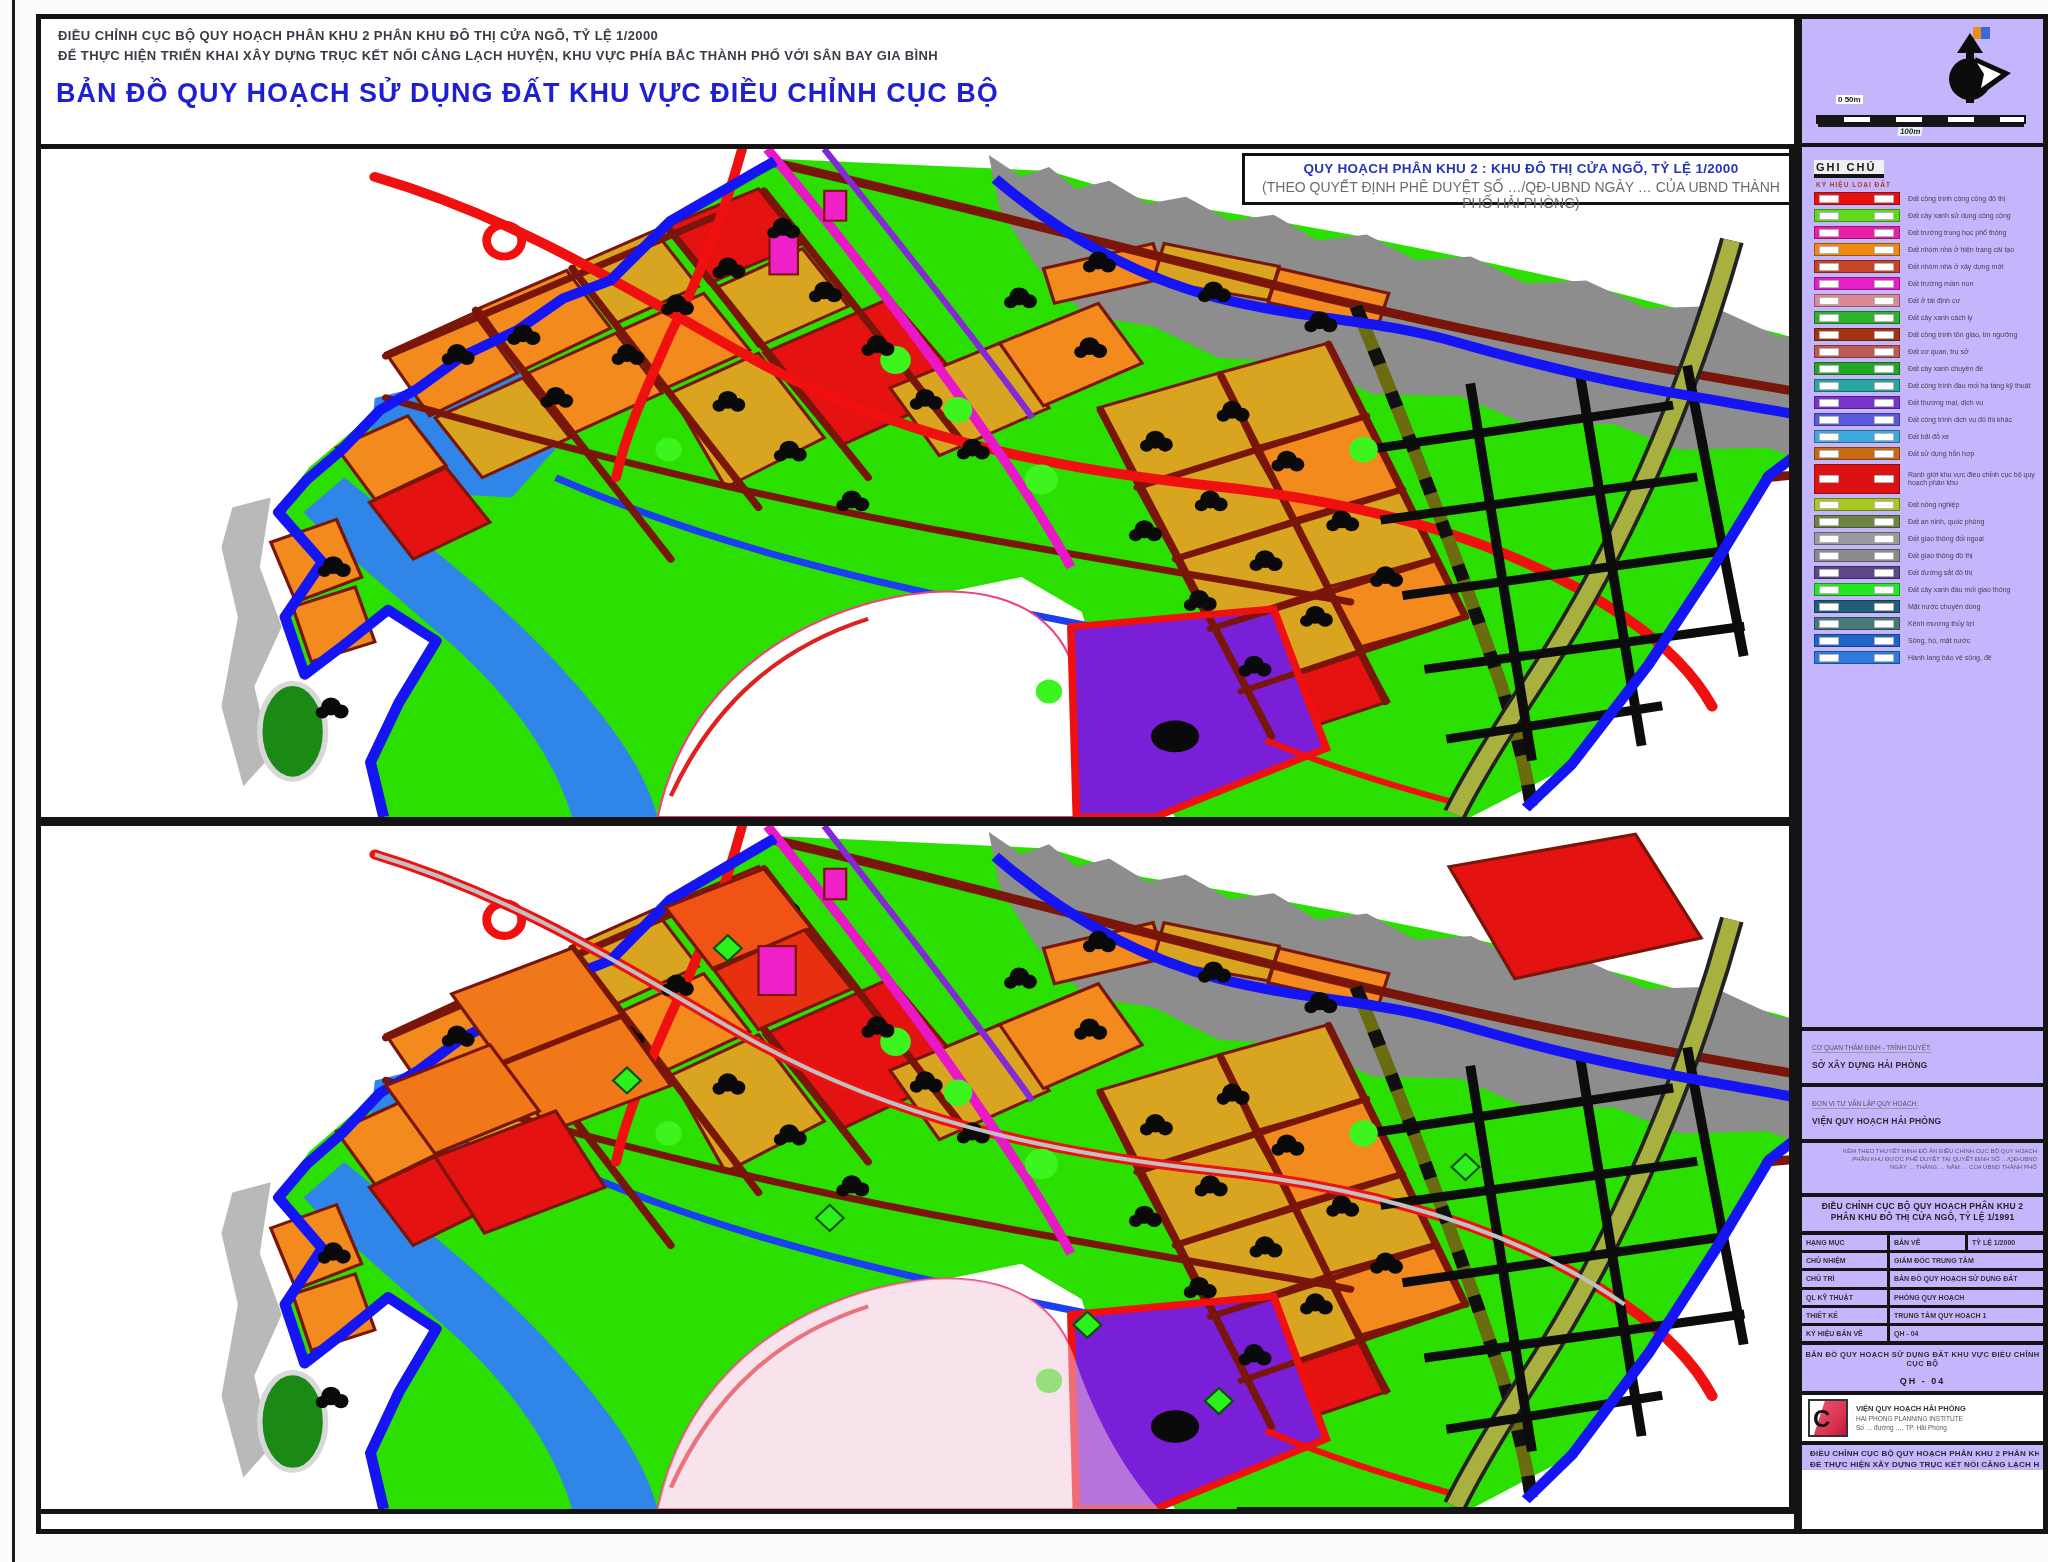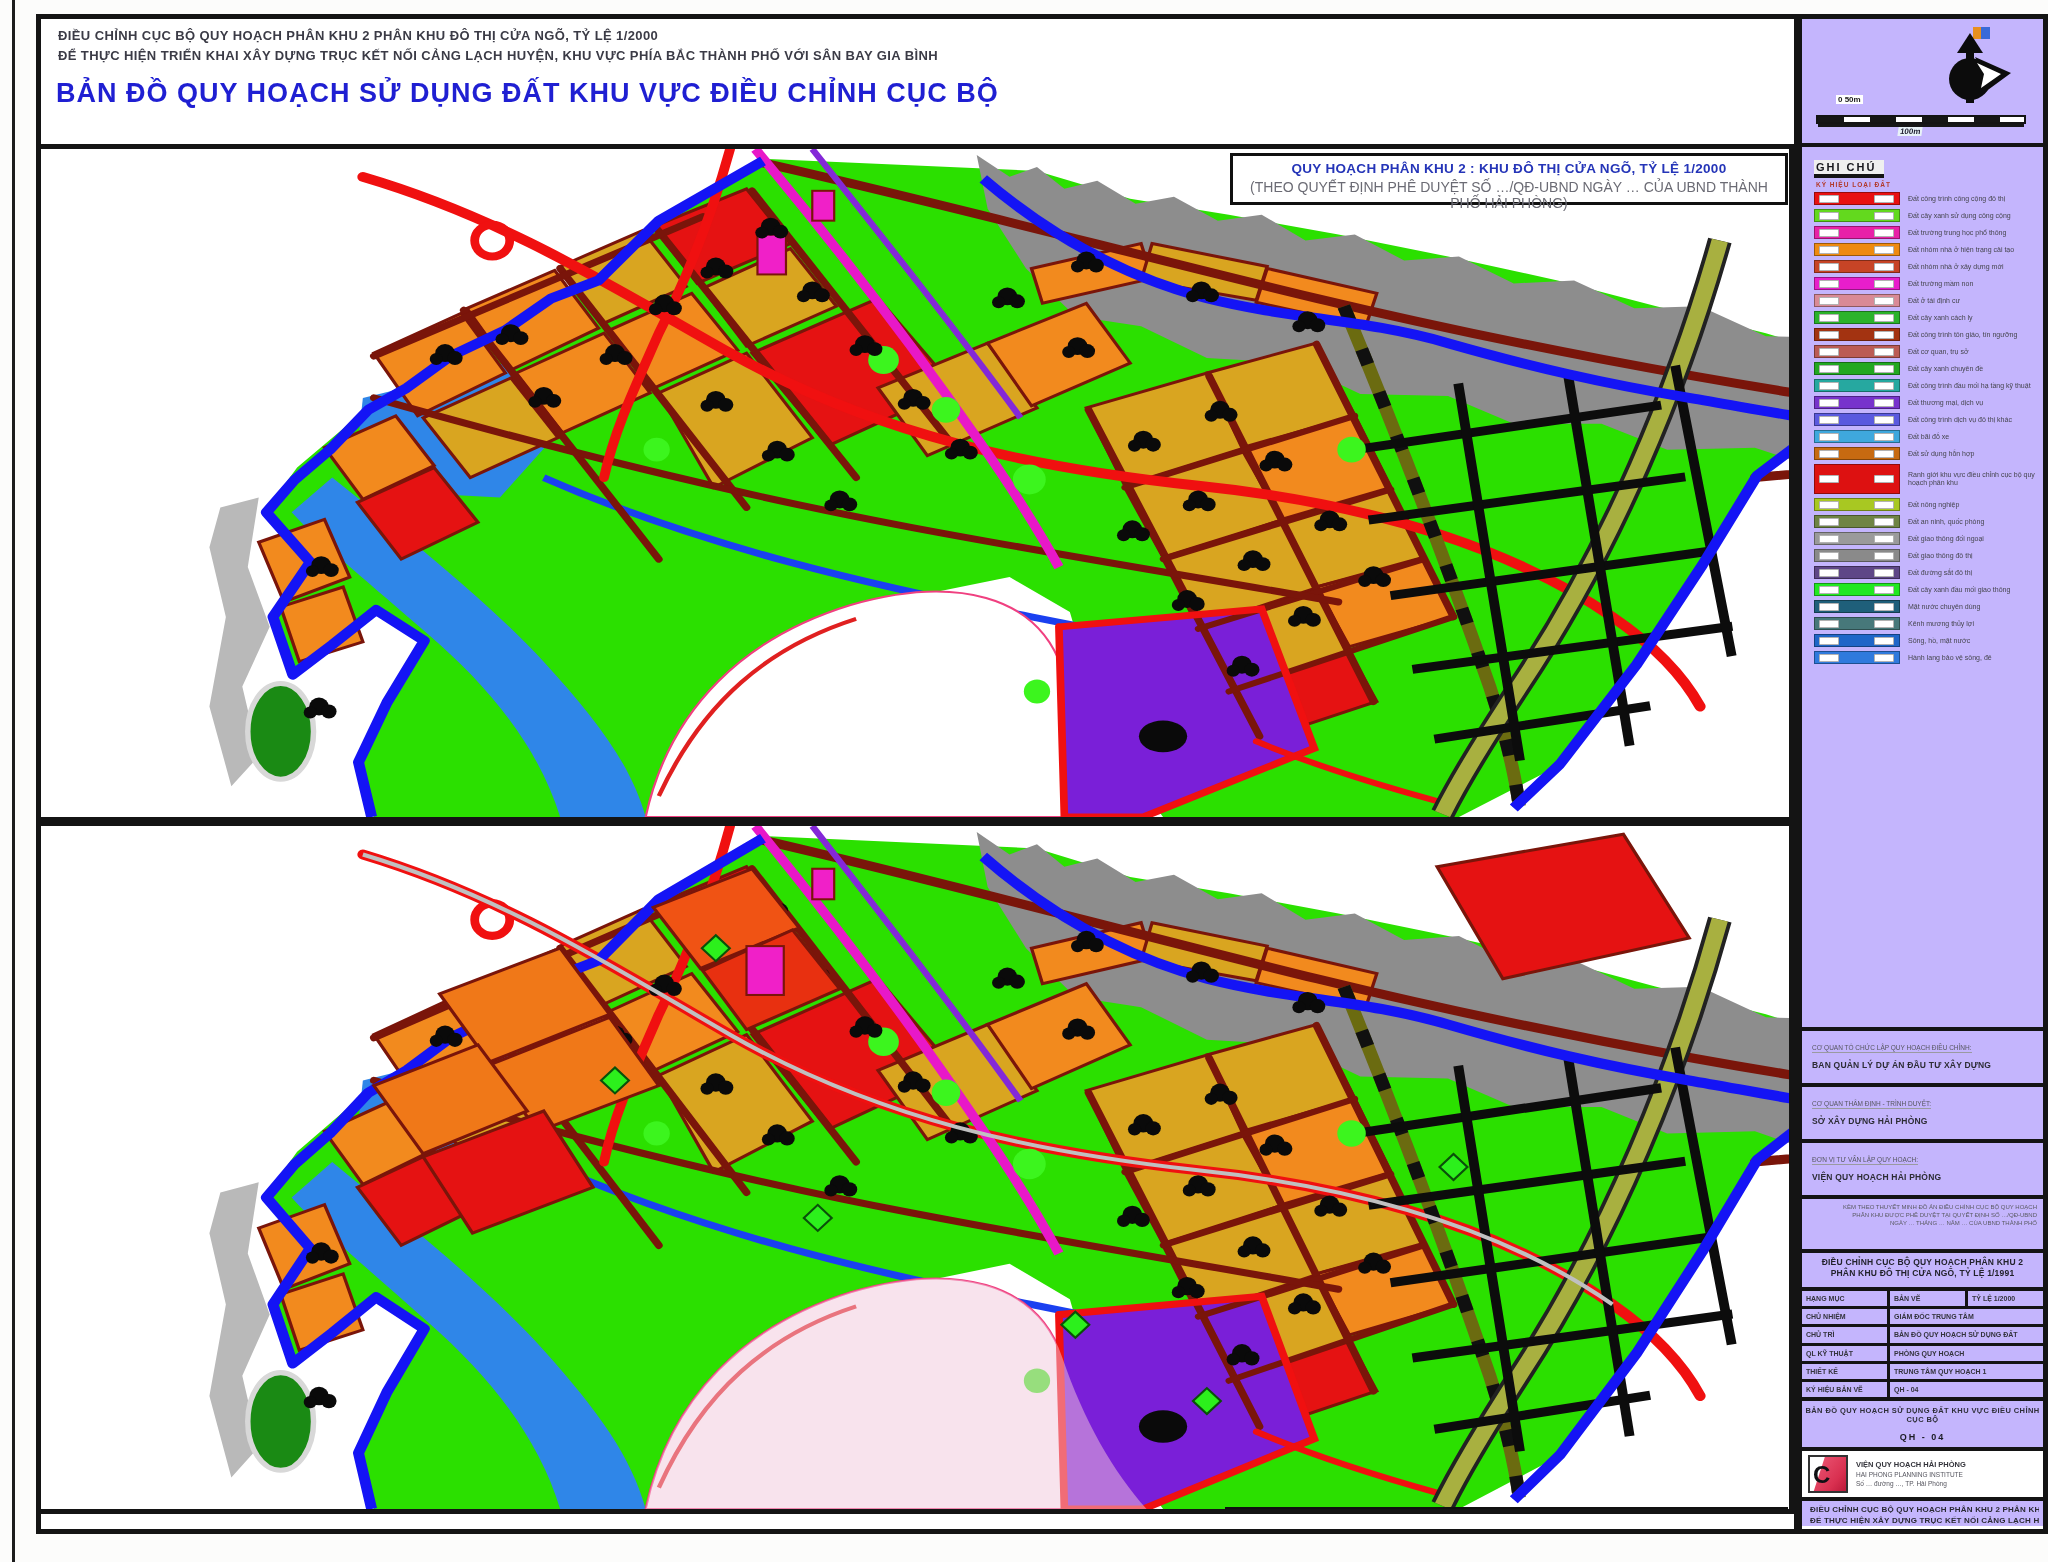--- a/index.html
+++ b/index.html
@@ -4,21 +4,21 @@
 <style>
   *{box-sizing:border-box;margin:0;padding:0}
   body{background:#e8e8e8;font-family:"Liberation Sans",sans-serif}
   .page{position:relative;width:2048px;height:1562px;background:#fcfcfb;overflow:hidden}
   .vline{position:absolute;left:12px;top:0;width:3px;height:1562px;background:#1c1c1c}
   .frame{position:absolute;left:36px;top:14px;width:2006px;height:1520px;border:5px solid #141414;background:#fff}
   .hdr1,.hdr2{position:absolute;left:58px;color:#3b3b46;font-weight:bold;font-size:13px;letter-spacing:.4px;white-space:nowrap}
   .hdr1{top:28px}.hdr2{top:48px}
   .maintitle{position:absolute;left:56px;top:78px;color:#1f1fd2;font-weight:bold;font-size:27px;letter-spacing:1px;white-space:nowrap}
   .maparea{position:absolute;left:36px;top:144px;width:1758px;height:1370px;border:5px solid #141414;background:#fff;overflow:hidden}
-  .mappanel{position:absolute;left:4px;width:1916px;overflow:hidden;background:#404040}
+  .mappanel{position:absolute;left:16px;width:1916px;overflow:hidden;background:#404040}
   .map-top{top:0;height:668px}
   .divider{position:absolute;left:0;top:668px;width:1748px;height:9px;background:#141414}
   .map-bottom{top:677px;height:683px}
   .mappanel svg{width:100%;height:100%;display:block}
   .banner{position:absolute;background:#fff;border:3px solid #101010;text-align:center;padding-top:5px}
   .banner1{left:1185px;top:4px;width:558px;height:52px}
   .banner1 .b1a{color:#2535b8;font-weight:bold;font-size:13.5px;letter-spacing:.3px}
   .banner1 .b1b{color:#6b6b74;font-size:14px;margin-top:3px}
   .banner2{left:1180px;top:681px;width:563px;height:54px}
   .rcol{position:absolute;left:1794px;top:14px;width:254px;height:1520px;border:5px solid #141414;border-left-width:8px;background:#fff}
@@ -498,21 +498,20 @@
             <div class="lg-sw" style="background: rgb(47, 122, 221);">
               <i class="chip c1"></i>
               <i class="chip c2"></i>
             </div>
             <div class="lg-lb">Hành lang bảo vệ sông, đê</div>
           </div>
         </div>
     </div>
 
     <div id="agency-rows">
-        <div class="rbox tb-row h56"><div class="tb-small">CƠ QUAN TỔ CHỨC LẬP QUY HOẠCH ĐIỀU CHỈNH:</div><div class="tb-main">BAN QUẢN LÝ DỰ ÁN ĐẦU TƯ XÂY DỰNG</div></div>
         <div class="rbox tb-row h56"><div class="tb-small">CƠ QUAN THẨM ĐỊNH - TRÌNH DUYỆT:</div><div class="tb-main">SỞ XÂY DỰNG HẢI PHÒNG</div></div>
         <div class="rbox tb-row h56"><div class="tb-small">ĐƠN VỊ TƯ VẤN LẬP QUY HOẠCH:</div><div class="tb-main">VIỆN QUY HOẠCH HẢI PHÒNG</div></div>
       </div>
 
     <div class="rbox noterow h54">
       <div class="note-l">KÈM THEO THUYẾT MINH ĐỒ ÁN ĐIỀU CHỈNH CỤC BỘ QUY HOẠCH</div>
       <div class="note-l">PHÂN KHU ĐƯỢC PHÊ DUYỆT TẠI QUYẾT ĐỊNH SỐ …/QĐ-UBND</div>
       <div class="note-l">NGÀY … THÁNG … NĂM … CỦA UBND THÀNH PHỐ</div>
     </div>
 

